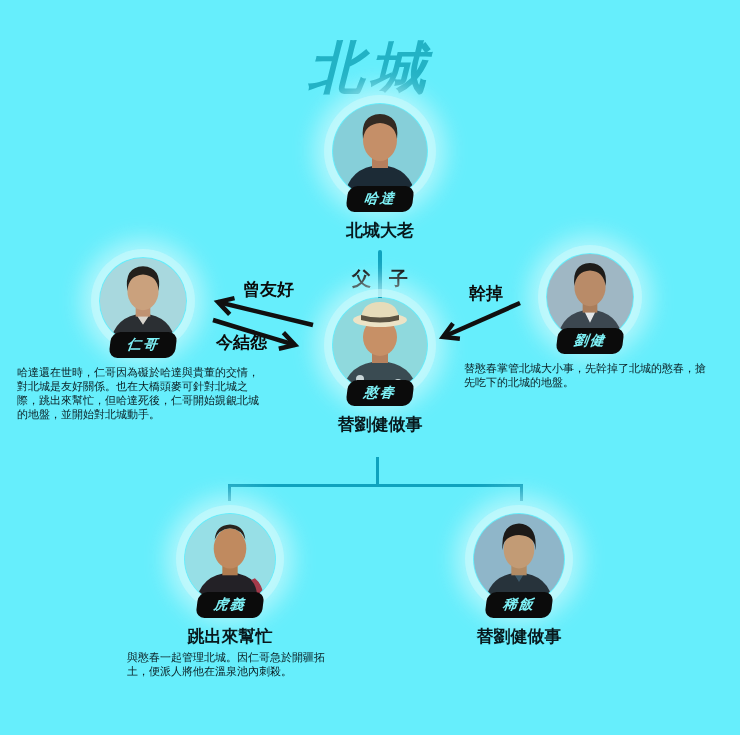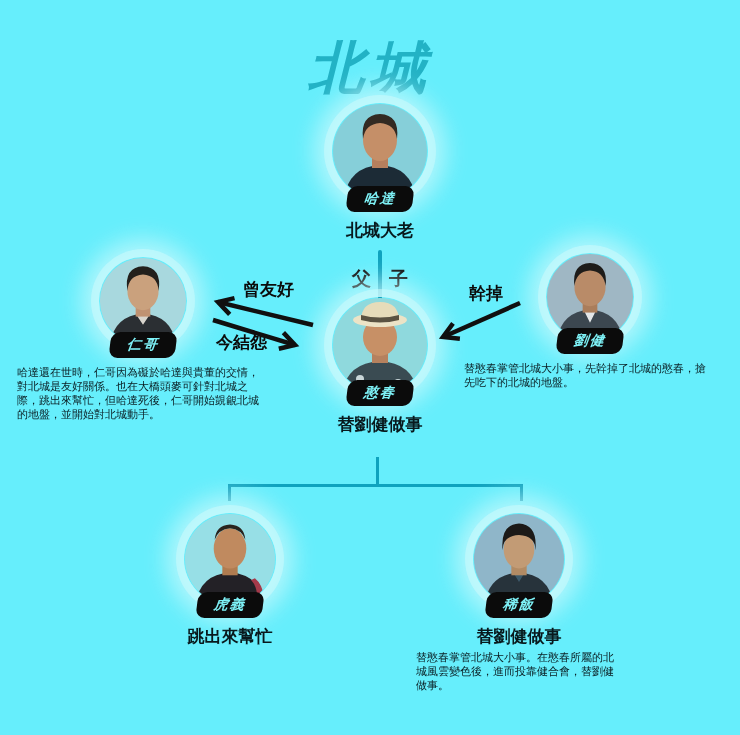--- a/index.html
+++ b/index.html
@@ -197,20 +197,21 @@
           <path d="M12 96 Q16 64 48 62 Q80 64 84 96 Z" fill="#232126"></path>
           <path d="M70 70 Q78 78 76 96 L84 96 Q84 76 74 68 Z" fill="#a53a4a"></path>
           <rect x="40" y="48" width="16" height="17" fill="#b07c50"></rect>
           <ellipse cx="48" cy="37" rx="17" ry="21" fill="#c08a5f"></ellipse>
           <path d="M32 28 Q33 13 48 12 Q63 13 64 28 Q60 17 48 16 Q36 17 32 28 Z" fill="#2a241e"></path>
         </g>
       </svg>
     </div>
     <div class="badge">虎義</div>
     <div class="role">跳出來幫忙</div>
+    <div class="desc desc-narrow" style="margin-top:3px;">與憨春一起管理北城。因仁哥急於開疆拓土，便派人將他在溫泉池內刺殺。</div>
   </div>
 
   <div class="char" style="left:409px;top:508px;width:220px;">
     <div class="photo">
       <svg class="av av-92" viewBox="0 0 96 96">
         <defs>
             <clipPath id="cp6">
               <circle cx="48" cy="48" r="47"></circle>
             </clipPath>
           </defs>
@@ -219,16 +220,15 @@
           <path d="M12 96 Q16 64 48 62 Q80 64 84 96 Z" fill="#27333b"></path>
           <path d="M42 62 L48 72 L54 62 Q48 65 42 62 Z" fill="#3d5a6b"></path>
           <rect x="40" y="48" width="16" height="17" fill="#b28b64"></rect>
           <ellipse cx="48" cy="38" rx="16" ry="20" fill="#c29b75"></ellipse>
           <path d="M31 40 Q28 12 48 11 Q68 12 65 40 Q66 24 48 23 Q30 24 31 40 Z" fill="#1c1a18"></path>
         </g>
       </svg>
     </div>
     <div class="badge">稀飯</div>
     <div class="role">替劉健做事</div>
-    <div class="desc desc-narrow" style="margin-top:3px;">替憨春掌管北城大小事。在憨春所屬的北城風雲變色後，進而投靠健合會，替劉健做事。</div>
   </div>
 
 </div>
 
 </body></html>

